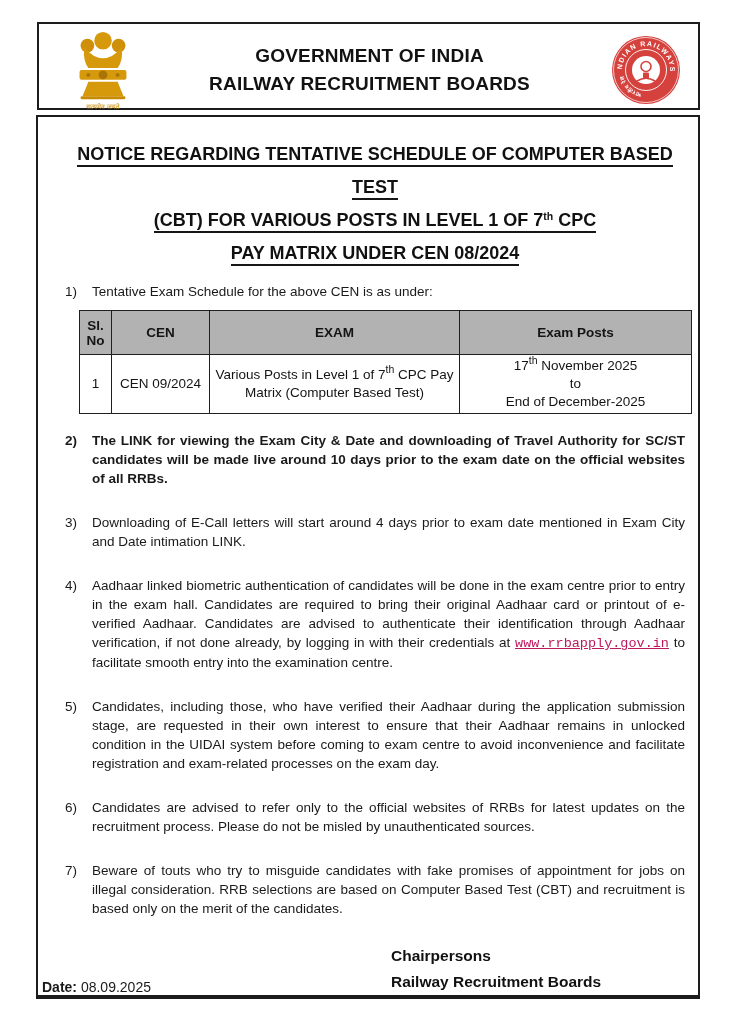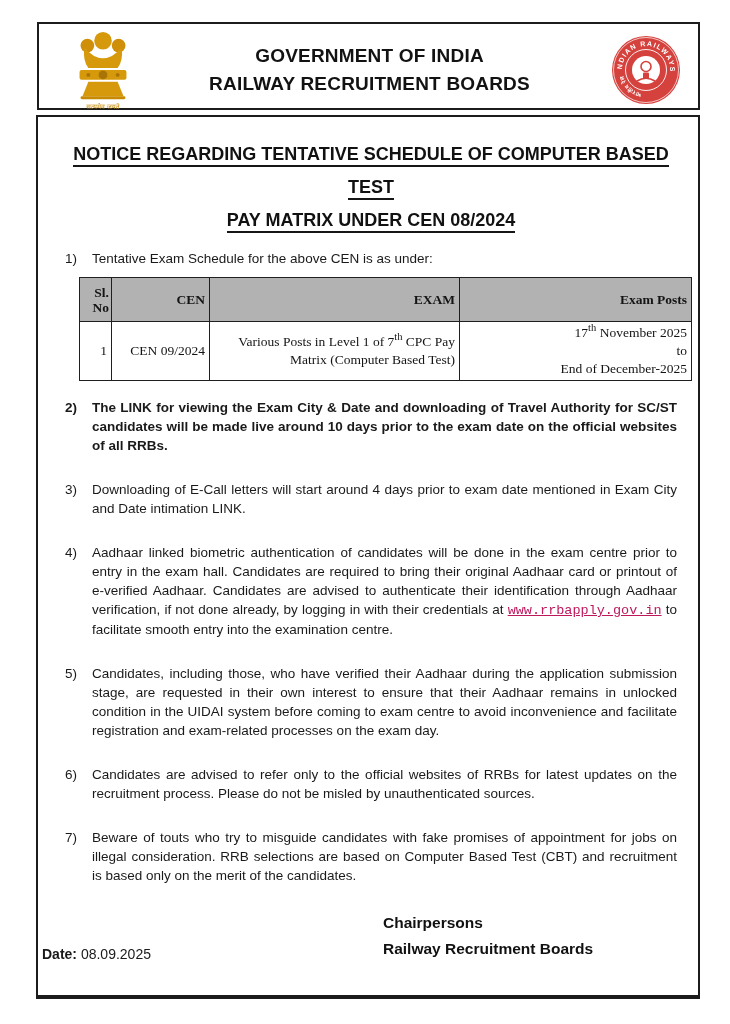--- a/index.html
+++ b/index.html
@@ -23,21 +23,21 @@
     font-weight: bold; font-size: 19px; line-height: 28px; letter-spacing: .2px;
     color: #121212;
   }
   .emblem-wrap  { width: 92px; display: flex; justify-content: center; }
   .raillogo-wrap{ width: 92px; display: flex; justify-content: flex-end; }
 
   
   .content-box {
     position: absolute; left: 36px; top: 115px; width: 664px; height: 884px;
     border: 2px solid #1c1c1c; border-bottom-width: 4px;
-    padding: 21px 21px 0 27px;
+    padding: 21px 13px 0 27px;
     display: flex; flex-direction: column; background: #fff; overflow: hidden;
   }
 
   .notice-title {
     text-align: center; font-weight: bold; font-size: 18px; line-height: 33px;
     margin-bottom: 12px; color: #111;
   }
   .notice-title .u { border-bottom: 2.5px solid #161616; padding-bottom: 1px; }
   sup { font-size: 10.5px; line-height: 0; vertical-align: 6px; }
 
@@ -45,22 +45,22 @@
   .item .num { width: 27px; flex-shrink: 0; }
   .item .txt { flex: 1; text-align: justify; }
   .item.bold { font-weight: bold; }
   .item.first { margin-bottom: 9px; }
 
   .schedule {
     border-collapse: collapse; table-layout: fixed;
     width: 612px; margin: 0 0 17px 14px; font-size: 13.5px; color: #141414;
   }
   .schedule th, .schedule td {
-    border: 1.7px solid #1f1f1f; text-align: right; vertical-align: middle;
-    padding: 2px 4px; overflow: hidden; font-family: Liberation Serif, serif;
+    border: 1.7px solid #1f1f1f; text-align: center; vertical-align: middle;
+    padding: 2px 4px; overflow: hidden;
   }
   .schedule th {
     background: #b2b2b2; font-weight: bold; height: 44px; line-height: 16px; font-size: 13.5px;
   }
   .schedule th.c-slno { line-height: 15px; padding: 2px 2px; }
   .schedule td { height: 57px; line-height: 18px; background: #fff; }
   .c1 { width: 32px; } .c2 { width: 98px; } .c3 { width: 250px; } .c4 { width: 232px; }
 
   .link { color: #be185d; text-decoration: underline; cursor: pointer; font-family: Liberation Mono, monospace; }
 
@@ -122,20 +122,21 @@
         <rect x="33" y="38.5" width="6" height="6.5" rx="1" fill="#d5413c"></rect>
         <path d="M27,47 Q36,41.5 45,47" fill="none" stroke="#d5413c" stroke-width="1.6"></path>
       </svg>
     </div>
   </header>
 
   <main class="content-box">
 
     <div class="notice-title">
       <div><span class="u">NOTICE REGARDING TENTATIVE SCHEDULE OF COMPUTER BASED TEST</span></div>
+      <div><span class="u"><span>(CBT) FOR VARIOUS POSTS IN LEVEL 1 OF 7</span><sup>th</sup><span> CPC</span></span></div>
       <div><span class="u">PAY MATRIX UNDER CEN 08/2024</span></div>
     </div>
 
     <div class="item first">
       <span class="num">1)</span>
       <div class="txt">Tentative Exam Schedule for the above CEN is as under:</div>
     </div>
 
     <table class="schedule">
       <colgroup>

